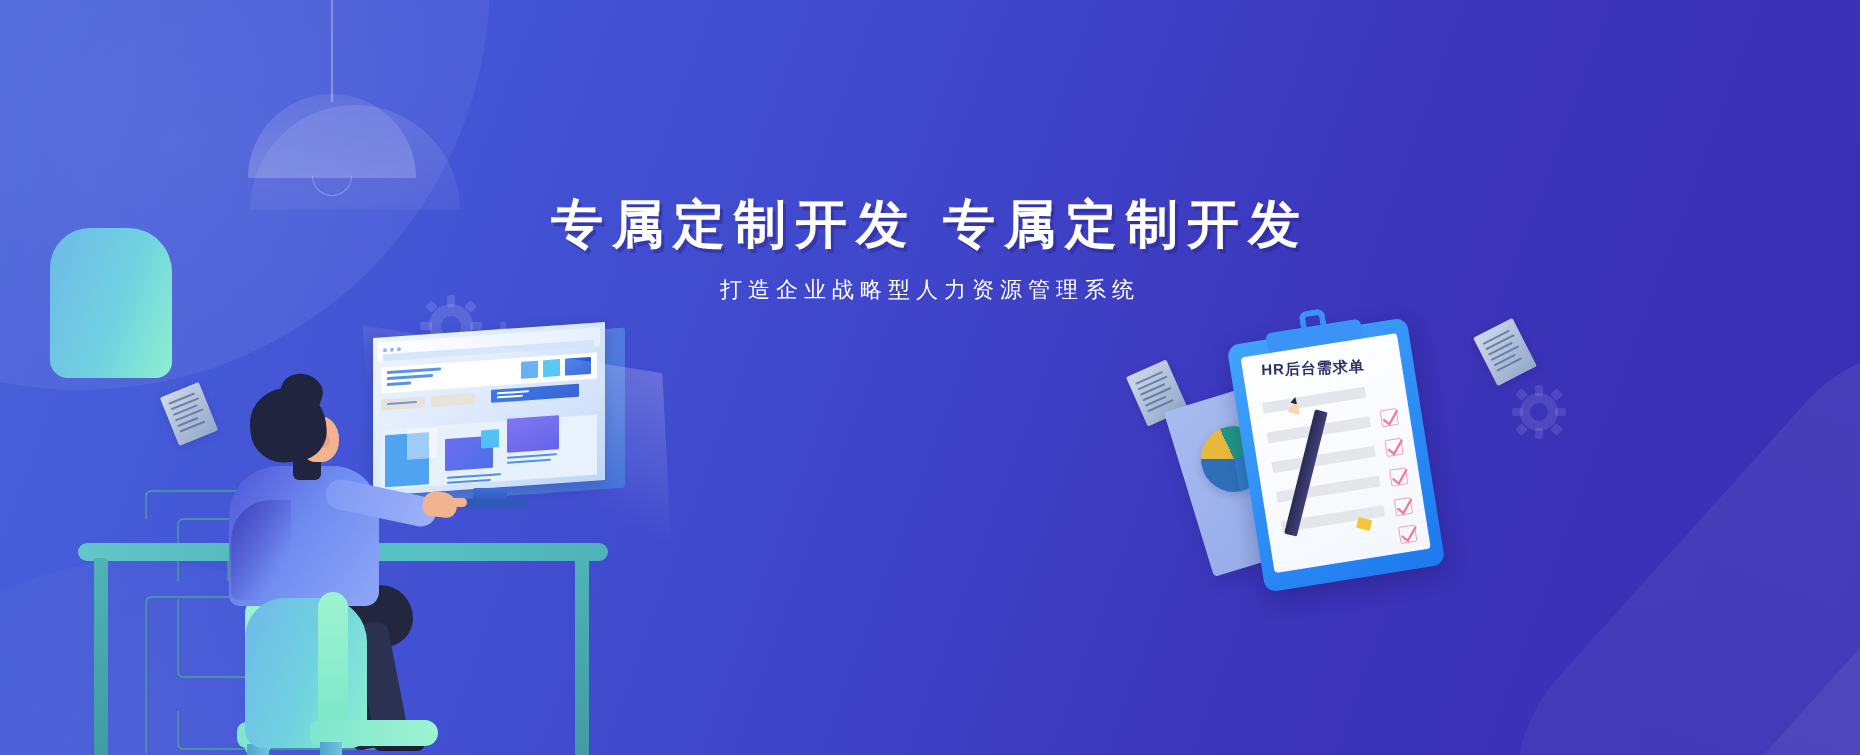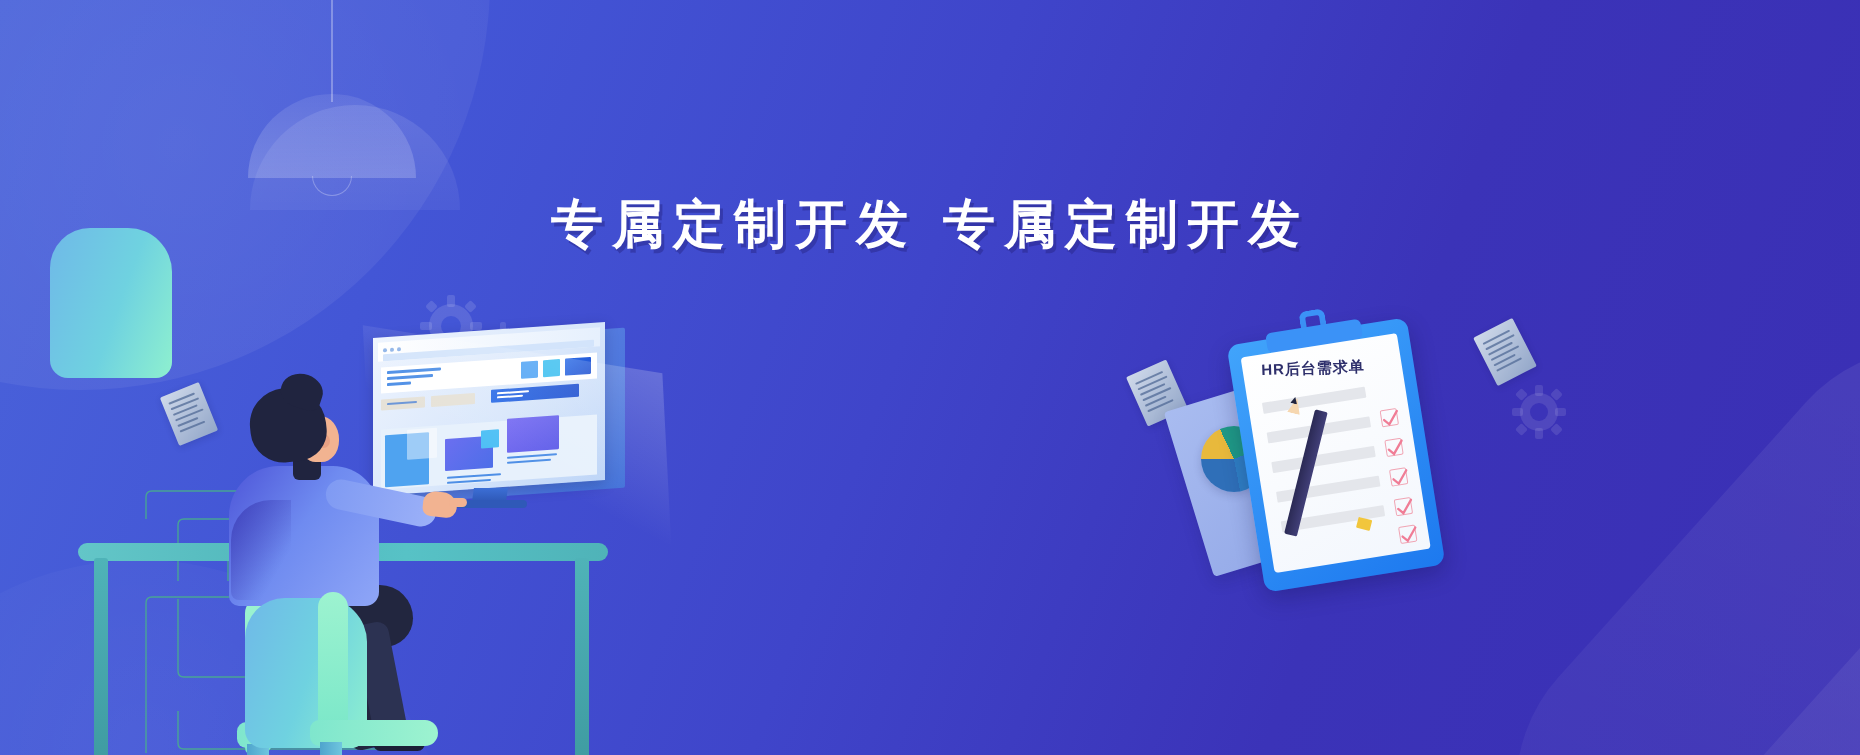--- a/index.html
+++ b/index.html
@@ -551,15 +551,16 @@
       <div class="pencil-tip"></div>
       <div class="pencil-lead"></div>
       <div class="pencil-ferrule"></div>
     </div>
   </div>
 
   <div class="copy">
     <div class="headline">
       <span>专属定制开发</span><span class="gap"></span><span>专属定制开发</span>
     </div>
+    <div class="subhead">打造企业战略型人力资源管理系统</div>
   </div>
 
 </div>
 
 </body></html>

